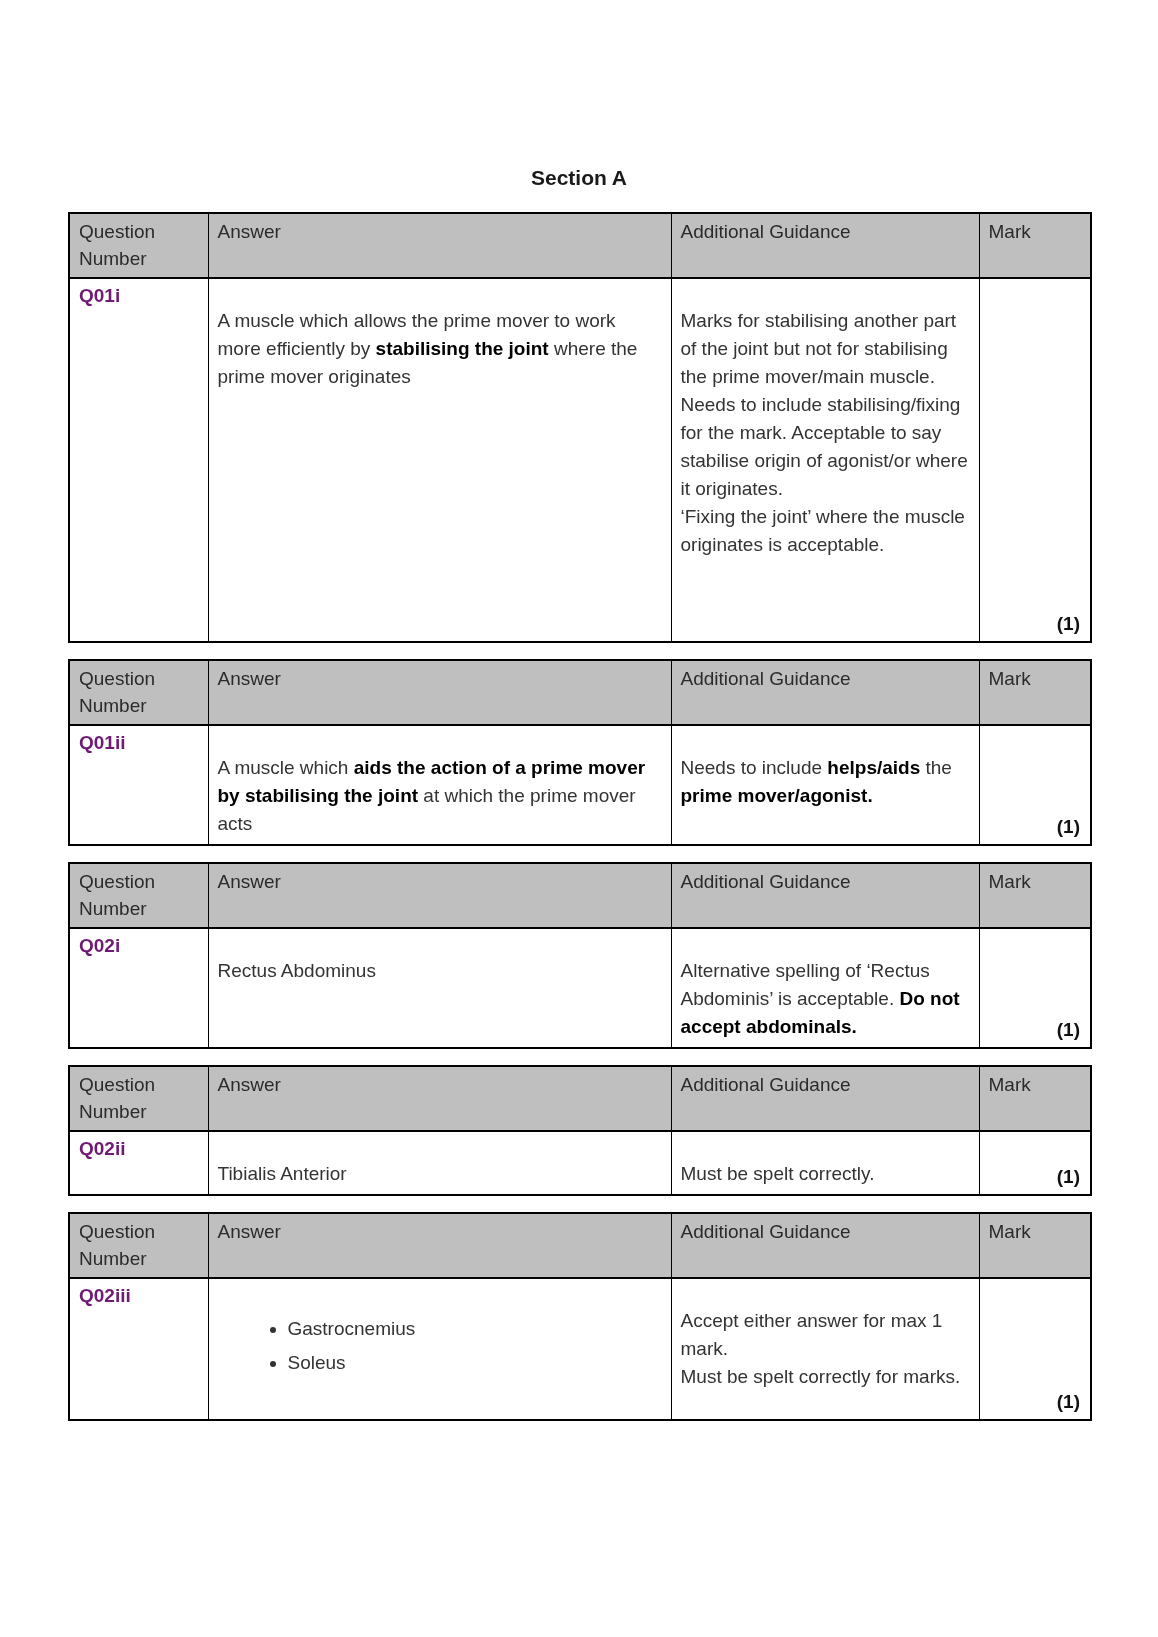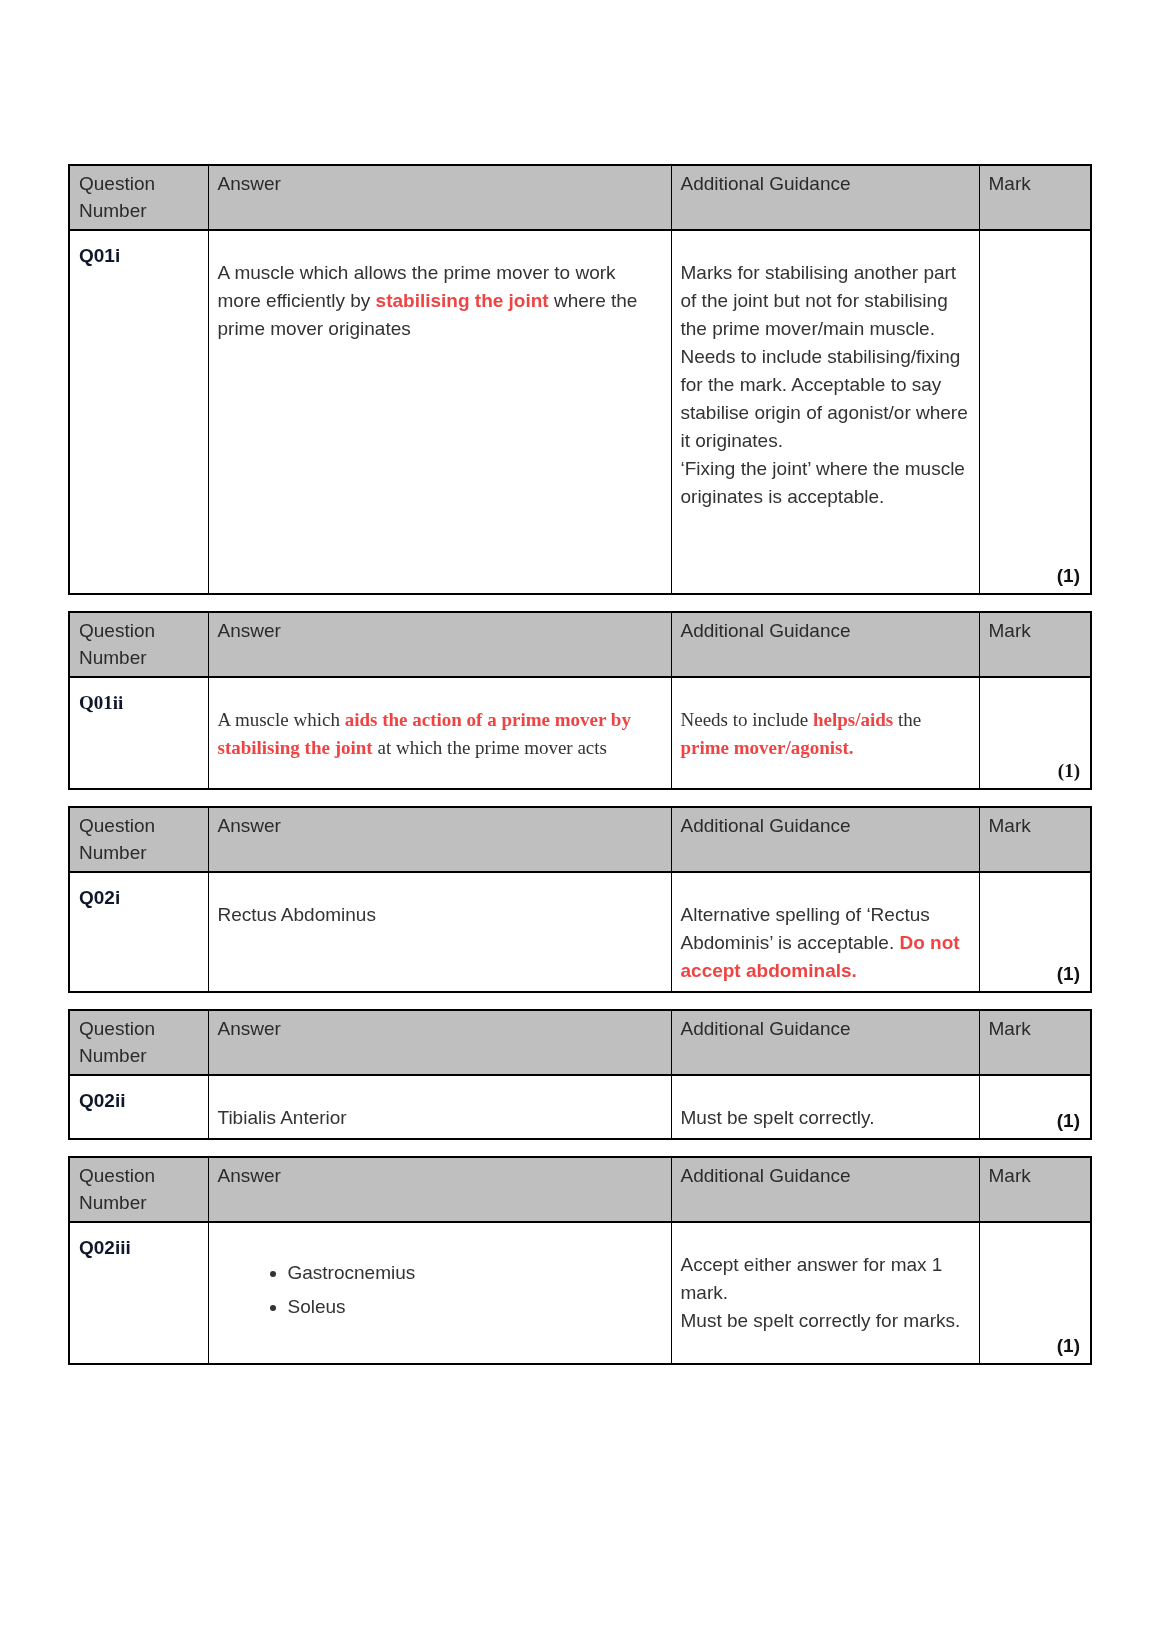--- a/index.html
+++ b/index.html
@@ -54,56 +54,57 @@
   td {
     border: 1px solid #000000;
     vertical-align: top;
     font-size: 19px;
     line-height: 28px;
     padding: 0 9px;
     box-sizing: border-box;
   }
   td.qnum {
     font-weight: bold;
-    color: #0f172a;
-    padding-top: 11px;
+    color: #701a75;
+    padding-top: 3px;
   }
   .lead {
     padding-top: 28px;
     padding-bottom: 6px;
     white-space: pre-wrap;
   }
   td.mark {
     vertical-align: bottom;
     text-align: right;
     font-weight: bold;
     color: #111111;
     padding: 0 10px 3px 0;
   }
-  .b { font-weight: bold; color: #ef4444; }
+  .b { font-weight: bold; color: #000000; }
   
   tr.h1 > td { height: 364px; }
-  tr.h2 > td { height: 112px; font-family: Liberation Serif, serif; }
+  tr.h2 > td { height: 112px; }
   tr.h3 > td { height: 113px; }
   tr.h4 > td { height: 59px; }
   tr.h5 > td { height: 142px; }
   ul.bullets {
     margin: 8px;
     padding: 28px 0 6px 62px;
     list-style: disc;
   }
   ul.bullets li {
     margin: 0 0 6px 0;
   }
 </style>
 </head>
 <body>
 
 <div class="content">
 
+  <h1 class="title">Section A</h1>
 
   <table class="mark-table">
     <colgroup>
         <col class="c-qnum">
         <col class="c-ans">
         <col class="c-guide">
         <col class="c-mark">
       </colgroup>
     <thead>
       <tr>

